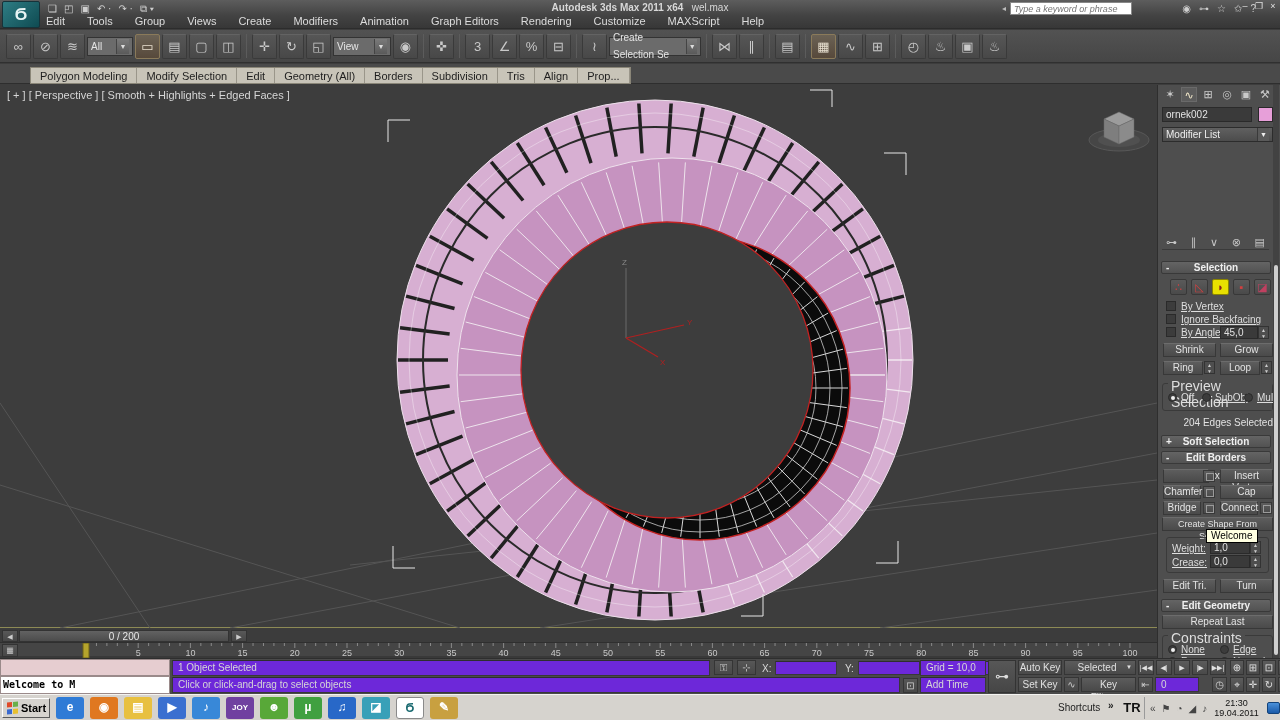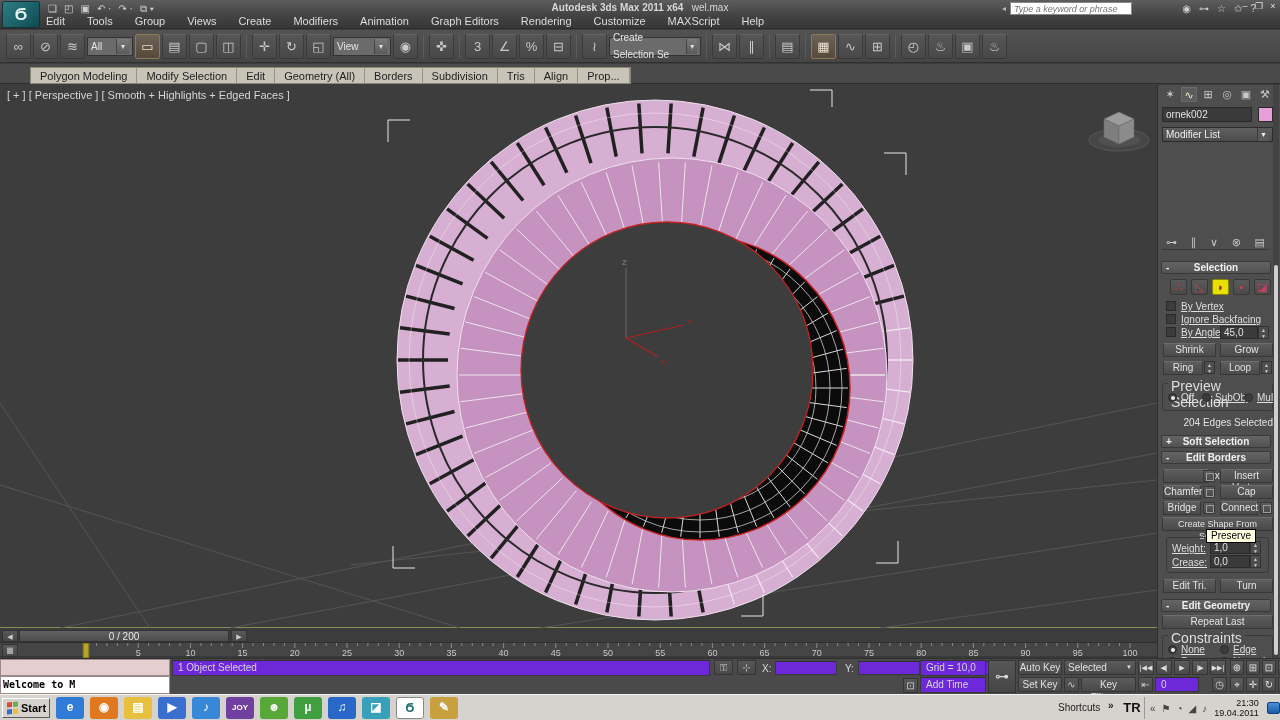--- a/index.html
+++ b/index.html
@@ -137,21 +137,21 @@
   #startlabel { font-size:11px; font-weight:bold; color:#000; }
   .ql-icon { position:absolute; top:2px; width:28px; height:22px; border-radius:3px; color:#fff;
     font-size:12px; font-weight:bold; text-align:center; line-height:21px; }
   .ql-icon.pressed { background:#fff !important; border:1px solid #8a8a8a; }
   #shortcuts-lbl { position:absolute; left:1058px; top:7px; font-size:10px; color:#222; }
   #chev { position:absolute; left:1108px; top:5px; font-size:10px; font-weight:bold; color:#222; }
   #langind { position:absolute; left:1122px; top:4px; width:20px; height:17px; font-size:13px; font-weight:bold;
     color:#111; text-align:center; line-height:17px; }
   #tray { position:absolute; left:1144px; top:2px; width:136px; height:22px; border-left:1px solid #9a9a9a; display:flex; align-items:center; gap:5px; padding-left:5px; }
   .tray-icon { font-size:10px; color:#444; }
-  #clock { margin-left:2px; text-align:right; font-size:9px; color:#111; line-height:10px; }
+  #clock { margin-left:2px; text-align:center; font-size:9px; color:#111; line-height:10px; }
   #deskicon { width:16px; height:12px; background:linear-gradient(#4a90d9,#1a5aa9); border:1px solid #12427a; border-radius:2px; margin-left:3px; }
 </style>
 </head>
 <body>
 
 <div id="app">
 
   <div id="titlebar">
     <div id="logo">Ϭ</div>
     <div id="qaccess">
@@ -537,21 +537,21 @@
         <span class="cb-label" style="left: 23px; top: 571px;">Face</span>
         <div class="radio" style="left: 62px; top: 572px;"></div>
         <span class="cb-label" style="left: 75px; top: 571px;">Normal</span>
         <div class="cb" style="left: 14px; top: 590px;"></div>
         <span class="cb-label" style="left: 29px; top: 590px;">Preserve UVs</span>
         <div class="settings-sq" style="left: 96px; top: 589px;"></div>
       </div>
     <div id="cp-scroll">
         <div id="cp-thumb"></div>
       </div>
-    <div id="tooltip" style="top: 444px;">Preserve</div>
+    <div id="tooltip" style="top: 444px;">Welcome</div>
   </div>
 
   <div id="timeline">
     <div id="tslider-row">
       <div class="ts-arrow" style="left:2px">◀</div>
       <div id="ts-handle">0 / 200</div>
       <div class="ts-arrow" style="left:231px">▶</div>
     </div>
     <svg id="trackbar" width="1157" height="15">
         <rect x="0" y="0" width="1157" height="15" fill="#454545"></rect>
@@ -680,37 +680,38 @@
         <text x="1130" y="13" fill="#c8c8c8" font-size="9" text-anchor="middle" font-family="Liberation Sans">100</text>
         <rect x="83" y="0" width="6" height="15" fill="#b5a42c" stroke="#6e6318"></rect>
       </svg>
     <div id="mce-btn">▦</div>
   </div>
 
   <div id="statusbar">
     <div id="listener-pink"></div>
     <div id="listener-white">Welcome to M</div>
     <div class="sfield" style="left:172px;top:1px;width:538px;height:16px">1 Object Selected</div>
+    <div class="sfield" style="left:172px;top:18px;width:728px;height:16px">Click or click-and-drag to select objects</div>
     <div class="sb-icon" style="left:714px;top:1px">⚿</div>
     <div class="sb-icon" style="left:737px;top:1px">⊹</div>
     <span class="sb-lbl" style="left:762px;top:4px">X:</span>
     <div class="sfield" style="left:775px;top:2px;width:62px;height:14px"></div>
     <span class="sb-lbl" style="left:845px;top:4px">Y:</span>
     <div class="sfield" style="left:858px;top:2px;width:62px;height:14px"></div>
     <span class="sb-lbl" style="left:928px;top:4px">Z:</span>
     <div class="sfield" style="left:941px;top:2px;width:62px;height:14px"></div>
 
     <div class="sfield" style="left:1010px;top:1px;width:0;height:0;border:0;padding:0"></div>
 
     <div class="sfield" style="left:920px;top:1px;width:66px;height:16px">Grid = 10,0</div>
     <div class="sb-icon" style="left:903px;top:19px;width:15px">⊡</div>
     <div class="sfield" style="left:920px;top:18px;width:66px;height:16px">Add Time Tag</div>
     <div id="keybig">⊶</div>
     <div class="sb-btn" style="left:1018px;top:1px;width:44px">Auto Key</div>
-    <div class="sb-btn" style="left:1064px;top:1px;width:72px;text-align:left;padding:0 3px"><span>Selected</span><span style="float:right;font-size:6px">▼</span></div>
+    <div class="sb-btn" style="left:1064px;top:1px;width:72px;text-align:center;padding:0 3px"><span>Selected</span><span style="float:right;font-size:6px">▼</span></div>
     <div id="playback" style="position: absolute; left: 1138px; top: 1px; display: flex; gap: 2px;">
         <span class="sb-btn" style="position: static; width: 16px; font-size: 7px; line-height: 14px;">|◀◀</span>
         <span class="sb-btn" style="position: static; width: 16px; font-size: 7px; line-height: 14px;">◀|</span>
         <span class="sb-btn" style="position: static; width: 16px; font-size: 7px; line-height: 14px;">▶</span>
         <span class="sb-btn" style="position: static; width: 16px; font-size: 7px; line-height: 14px;">|▶</span>
         <span class="sb-btn" style="position: static; width: 16px; font-size: 7px; line-height: 14px;">▶▶|</span>
       </div>
     <div id="navrow1" style="position: absolute; left: 1230px; top: 1px; display: flex; gap: 2px;">
         <span class="sb-btn" style="position: static; width: 14px; font-size: 10px;">⊕</span>
         <span class="sb-btn" style="position: static; width: 14px; font-size: 10px;">⊞</span>

